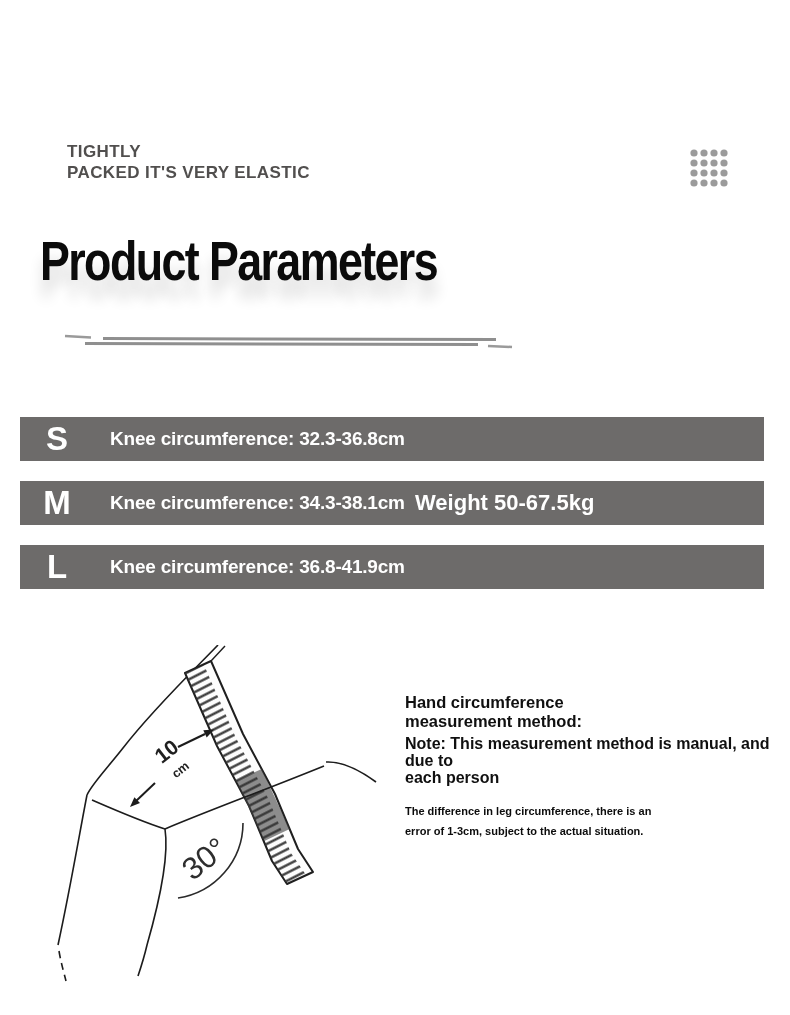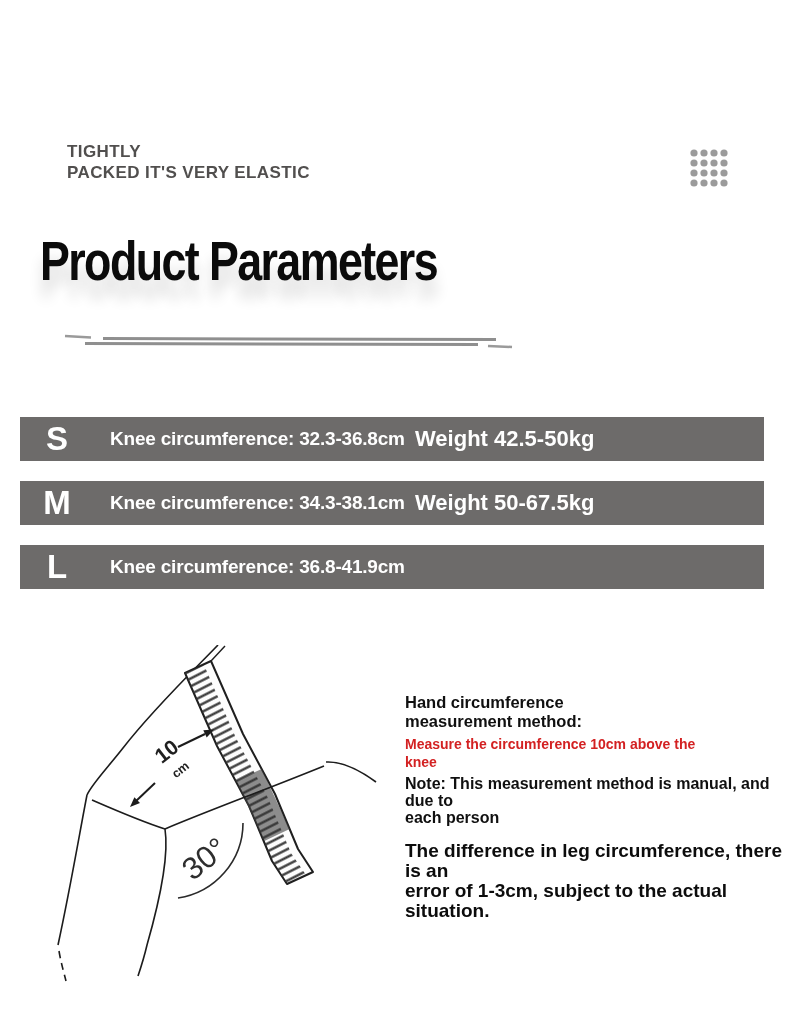--- a/index.html
+++ b/index.html
@@ -61,21 +61,21 @@
   }
   .m-red{
     margin:5px 0 0 0;font-size:14px;font-weight:700;
     line-height:17.5px;white-space:pre-line;
   }
   .m-note{
     margin:4px 0 0 0;font-size:16px;font-weight:700;color:#101010;
     line-height:17px;white-space:pre-line;
   }
   .m-disclaimer{
-    margin:15px 0 12px 0;font-size:19px;font-weight:700;color:#0c0c0c;
+    margin:15px 0 12px 0;font-size:11px;font-weight:700;color:#0c0c0c;
     line-height:20px;white-space:pre-line;
   }
 
   .illustration{left:35px;top:645px;}
   svg text{font-family:"Liberation Sans","DejaVu Sans",sans-serif;}
 </style>
 </head>
 <body>
 
 <div class="abs tagline">TIGHTLY
@@ -109,21 +109,20 @@
   <line x1="43" y1="8.5" x2="436" y2="9.5" stroke="#8f8f8f" stroke-width="3"></line>
   <line x1="25" y1="13.5" x2="418" y2="14.5" stroke="#8f8f8f" stroke-width="3"></line>
   <line x1="428" y1="16" x2="452" y2="17" stroke="#9a9a9a" stroke-width="2.5"></line>
 </svg>
 
 <div class="abs size-rows">
 
   <div class="size-row" style="background:#6d6b6a">
     <span class="size-letter">S</span>
     <span class="size-knee">Knee circumference: 32.3-36.8cm</span>
-    <span class="size-weight">Weight 42.5-50kg</span>
   </div>
 
   <div class="size-row" style="background:#6d6b6a">
     <span class="size-letter">M</span>
     <span class="size-knee">Knee circumference: 34.3-38.1cm</span>
     <span class="size-weight">Weight 50-67.5kg</span>
   </div>
 
   <div class="size-row" style="background:#6d6b6a">
     <span class="size-letter">L</span>
@@ -166,19 +165,17 @@
   <text transform="translate(136,112) rotate(-38)" text-anchor="middle" font-size="21" font-weight="700" fill="#1f1f1f">10</text>
   <text transform="translate(148,128) rotate(-38)" text-anchor="middle" font-size="12.5" font-weight="700" fill="#1f1f1f">cm</text>
 
   <path d="M208,178 A76,76 0 0 1 143,253" fill="none" stroke="#2a2a2a" stroke-width="1.6"></path>
   <text transform="translate(176,222) rotate(-38)" text-anchor="middle" font-size="31" fill="#2e2e2e">30°</text>
 </svg>
 
 <div class="abs measure-text">
   <p class="m-heading">Hand circumference
 measurement method:</p>
-  <p class="m-red" style="color:#d32122">Measure the circumference 10cm above the
-knee</p>
   <p class="m-note">Note: This measurement method is manual, and due to
 each person</p>
   <p class="m-disclaimer">The difference in leg circumference, there is an
 error of 1-3cm, subject to the actual situation.</p>
 </div>
 
 </body></html>

